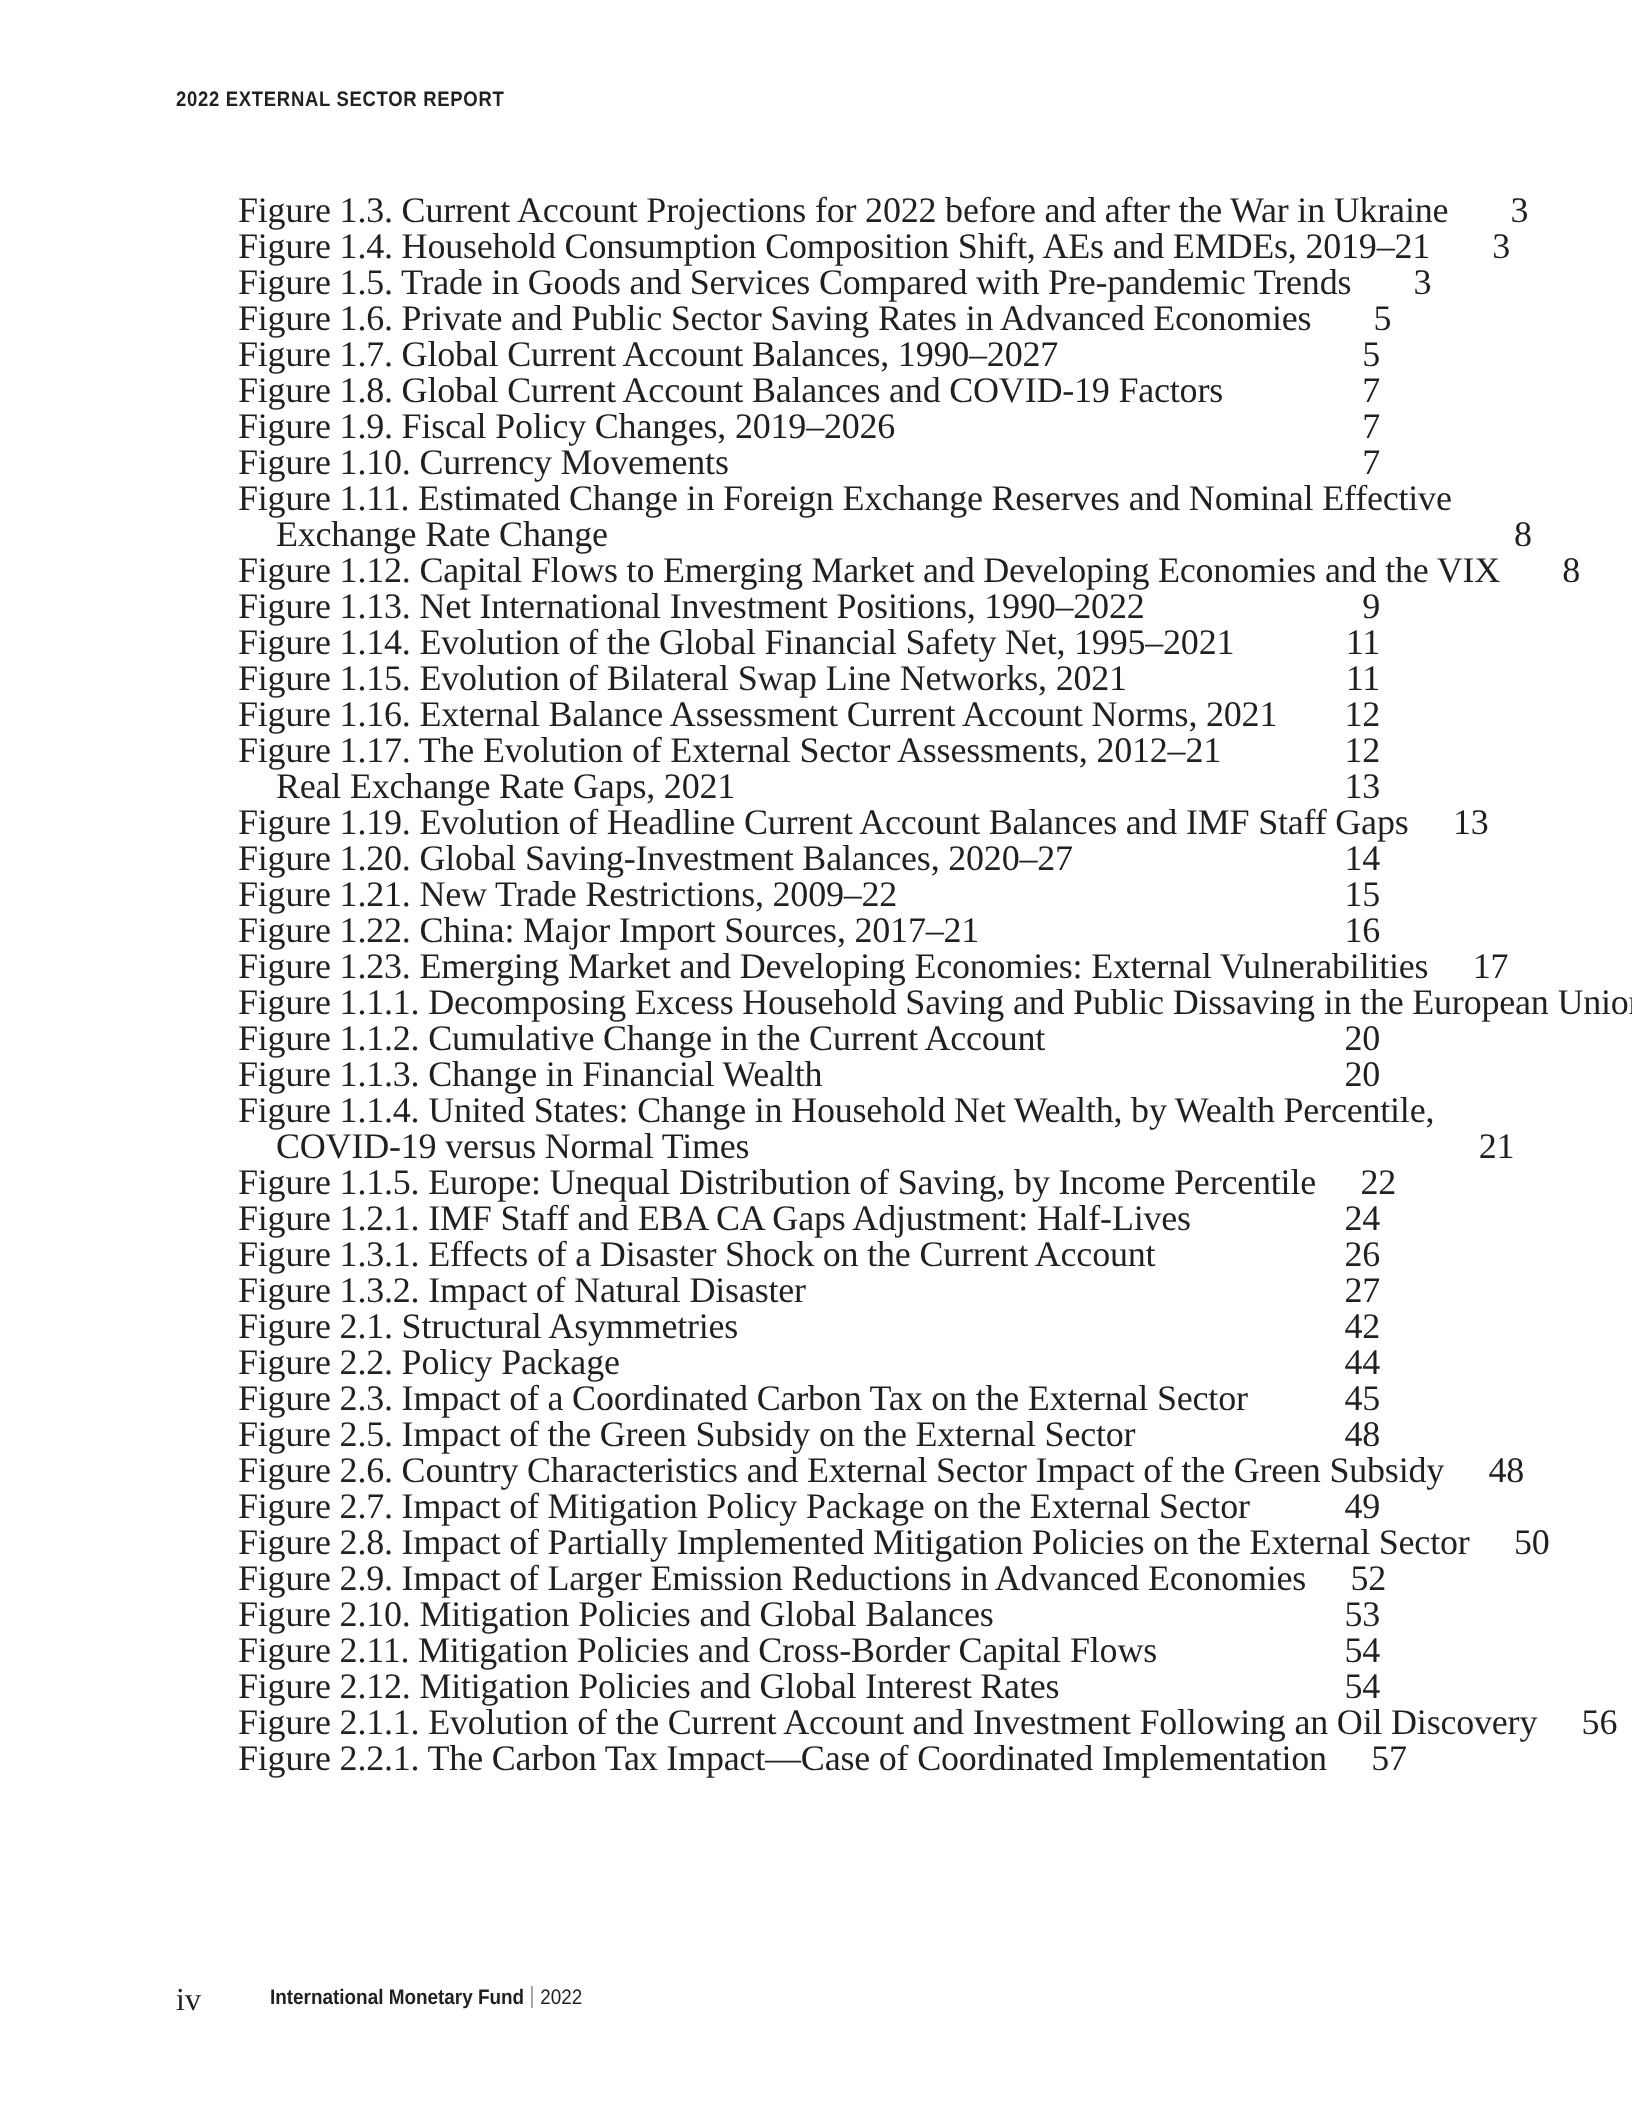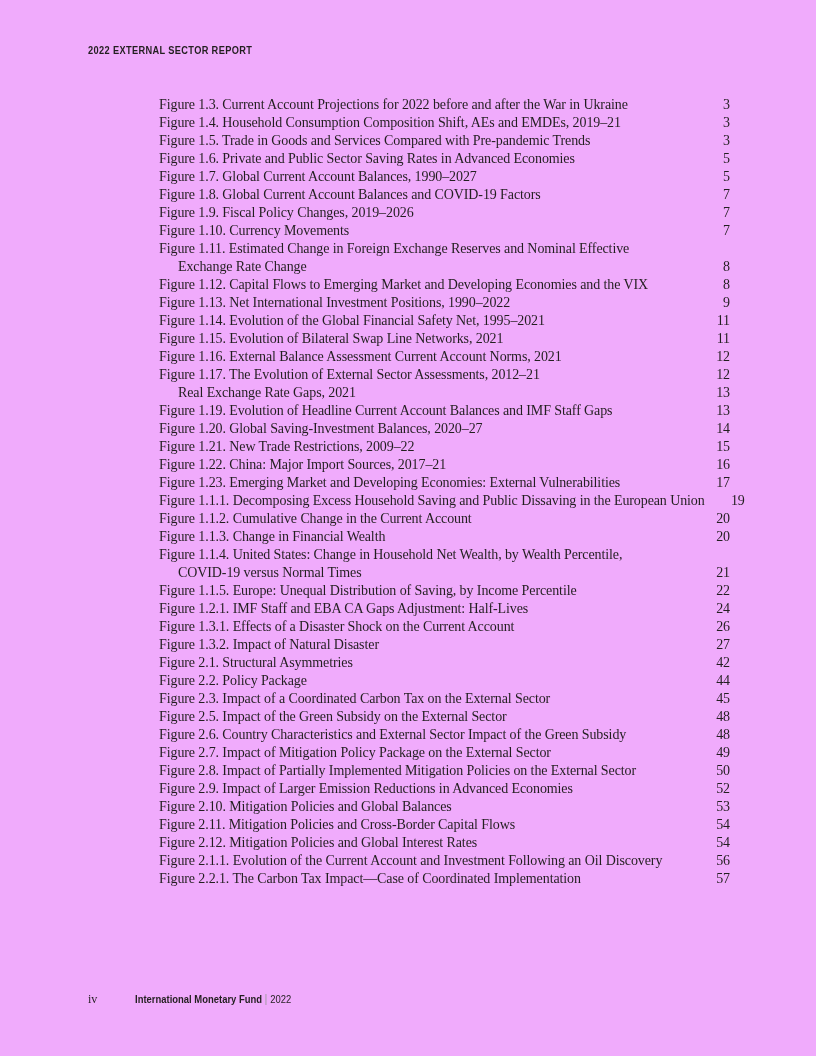--- a/index.html
+++ b/index.html
@@ -1,21 +1,21 @@
 <!DOCTYPE html>
 <html><head>
 <meta charset="utf-8">
 <style>
   html, body { margin: 0; padding: 0; background: #e8e8e8; }
   .page {
     position: relative;
     width: 816px;
     height: 1056px;
     margin: 0 auto;
-    background: #f0abfc;
+    background: #ffffff;
     overflow: hidden;
     font-family: "Liberation Serif", serif;
     color: #231f20;
   }
   .running-header {
     position: absolute;
     left: 88px;
     top: 44px;
     font-family: "Liberation Sans", sans-serif;
     font-weight: 700;
@@ -24,24 +24,23 @@
     transform: scaleX(0.88);
     transform-origin: left center;
     color: #231f20;
     white-space: nowrap;
   }
   .toc {
     position: absolute;
     left: 119px;
     top: 96px;
     width: 571px;
-    font-size: 14px;
+    font-size: 18px;
     line-height: 18px;
     letter-spacing: -0.1px;
-    margin-left: 40px;
   }
   .entry {
     display: flex;
     align-items: flex-end;
   }
   .entry-text { flex: 1 1 auto; }
   .entry-line  { white-space: nowrap; }
   .entry-line.cont { padding-left: 19px; }
   .entry-page {
     flex: 0 0 40px;
@@ -51,21 +50,21 @@
   .footer {
     position: absolute;
     left: 88px;
     top: 992px;
     height: 16px;
     font-size: 12px;
     white-space: nowrap;
   }
   .folio {
     display: inline-block;
-    font-size: 12px;
+    font-size: 16px;
     width: 47px;
   }
   .publisher-block {
     display: inline-block;
     font-family: "Liberation Sans", sans-serif;
     font-size: 10.5px;
     transform: scaleX(0.90);
     transform-origin: left center;
     vertical-align: top;
     padding-top: 1px;

